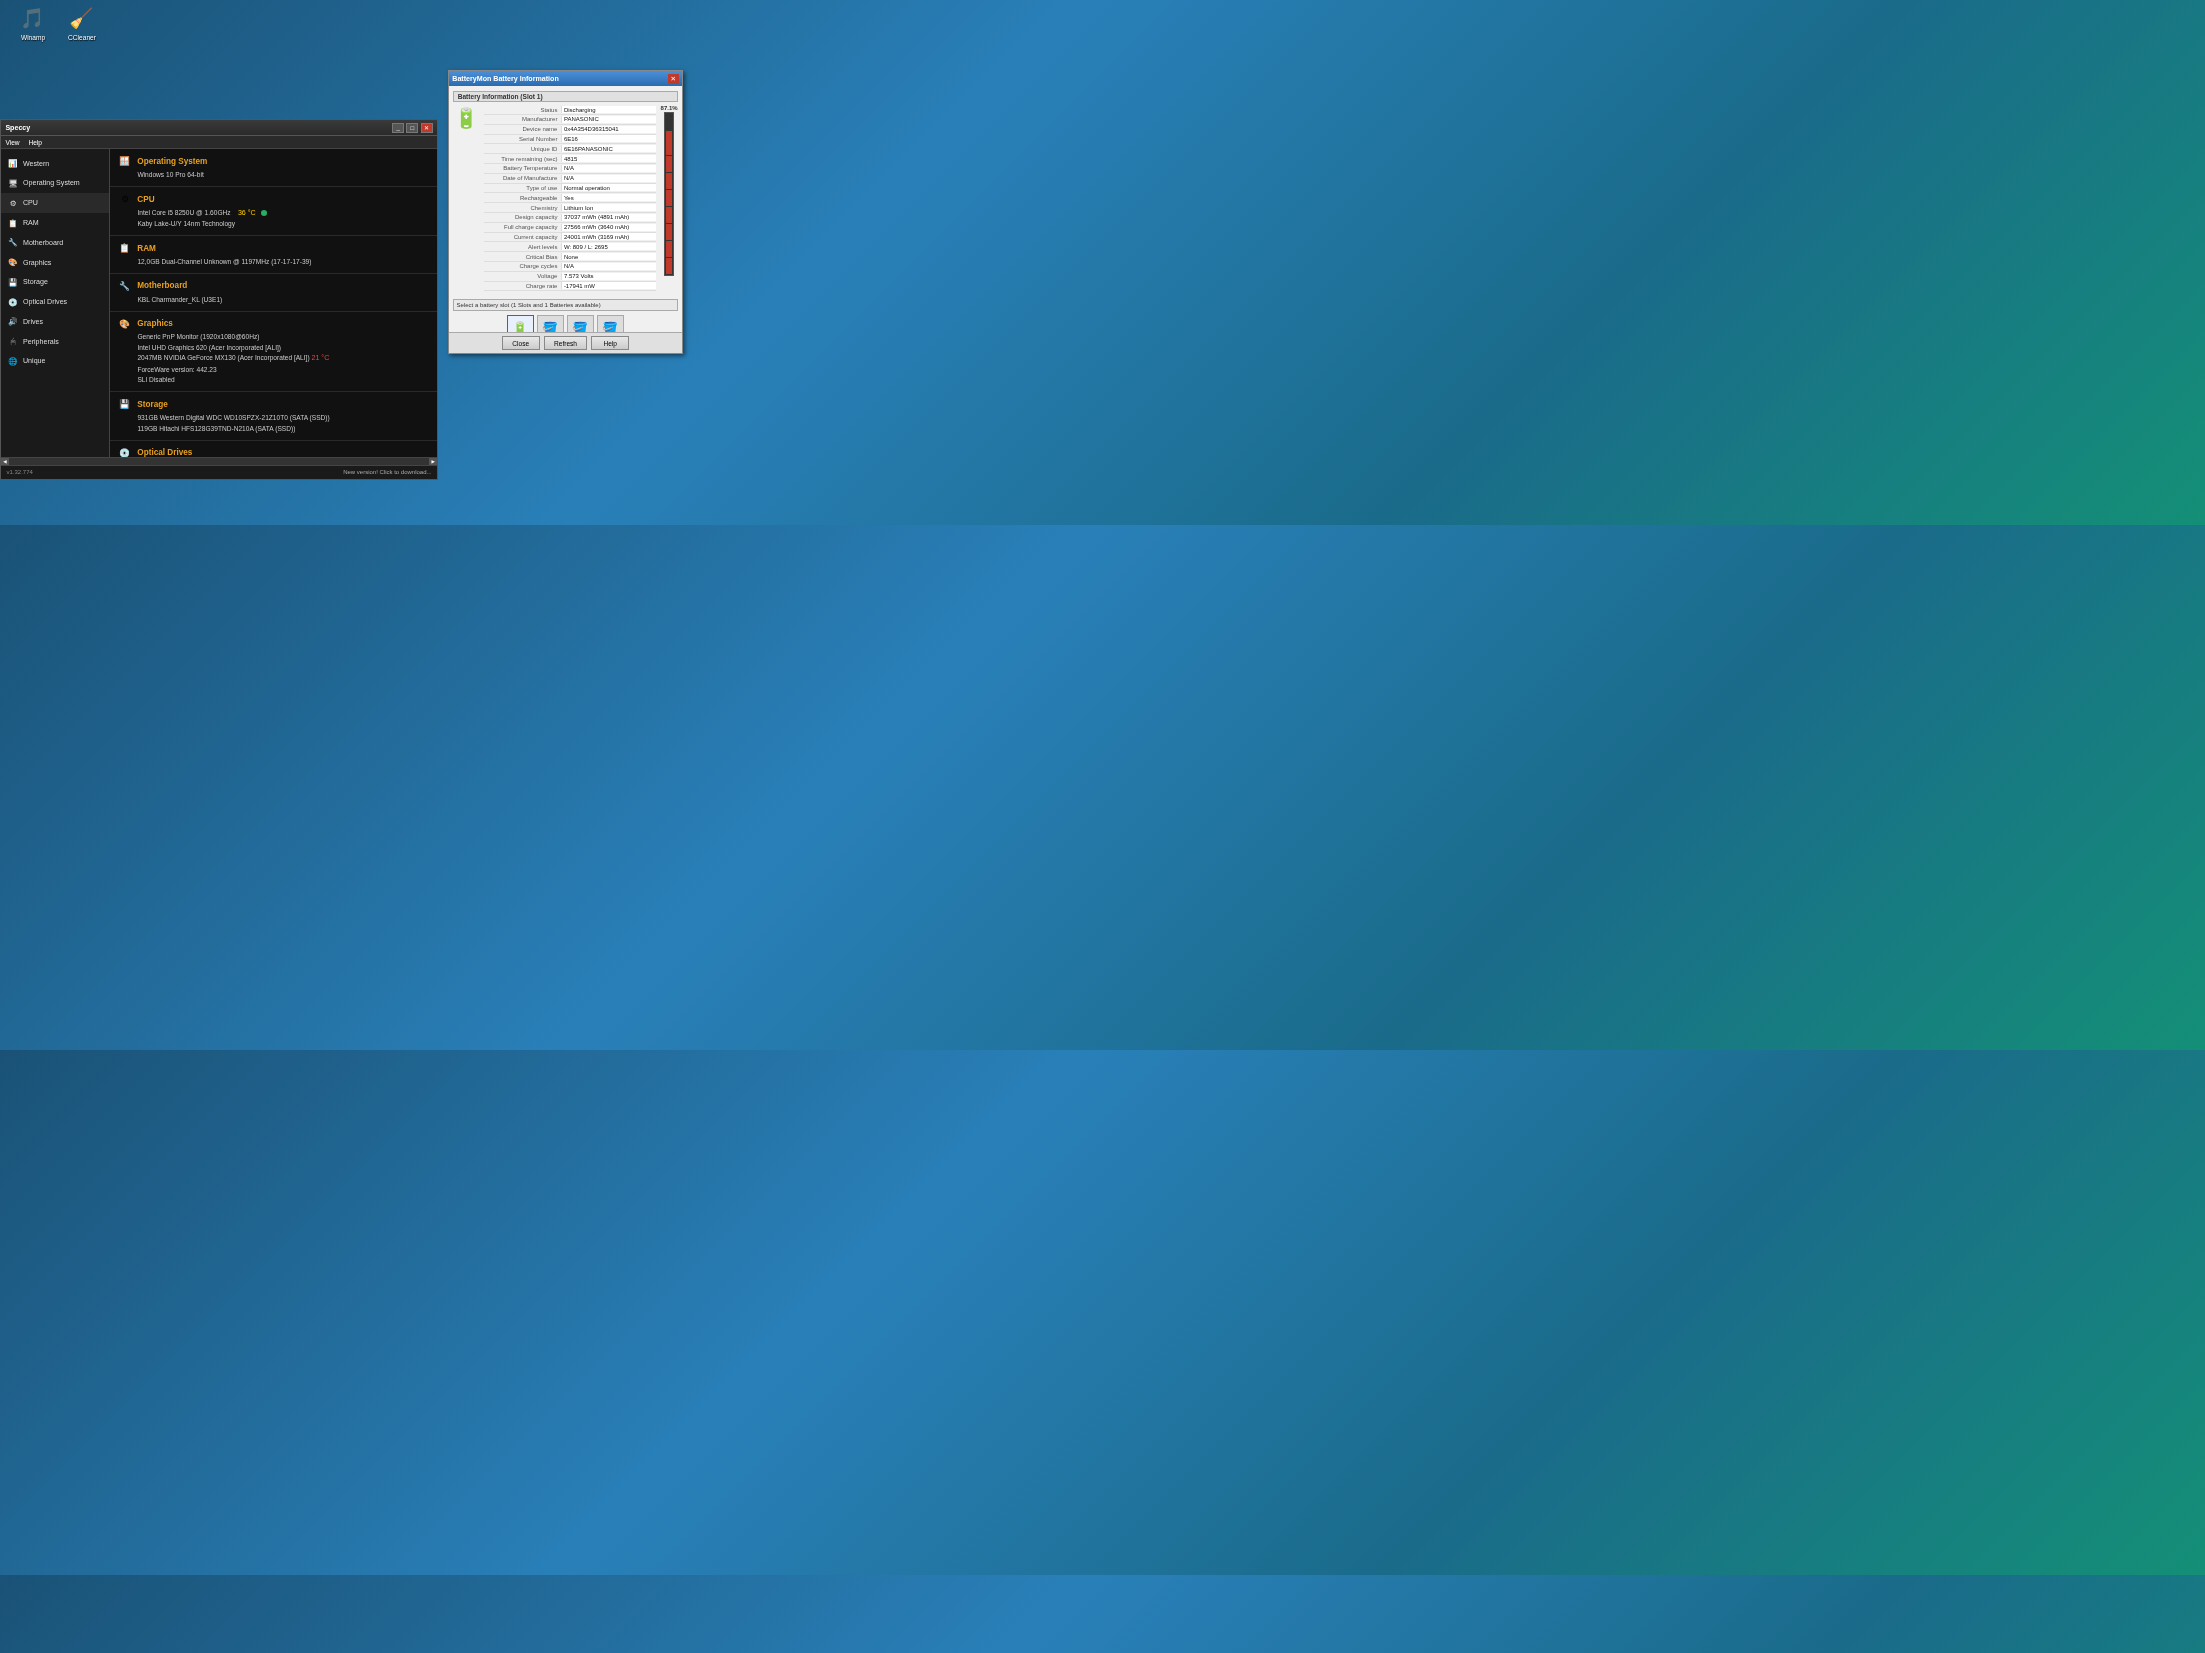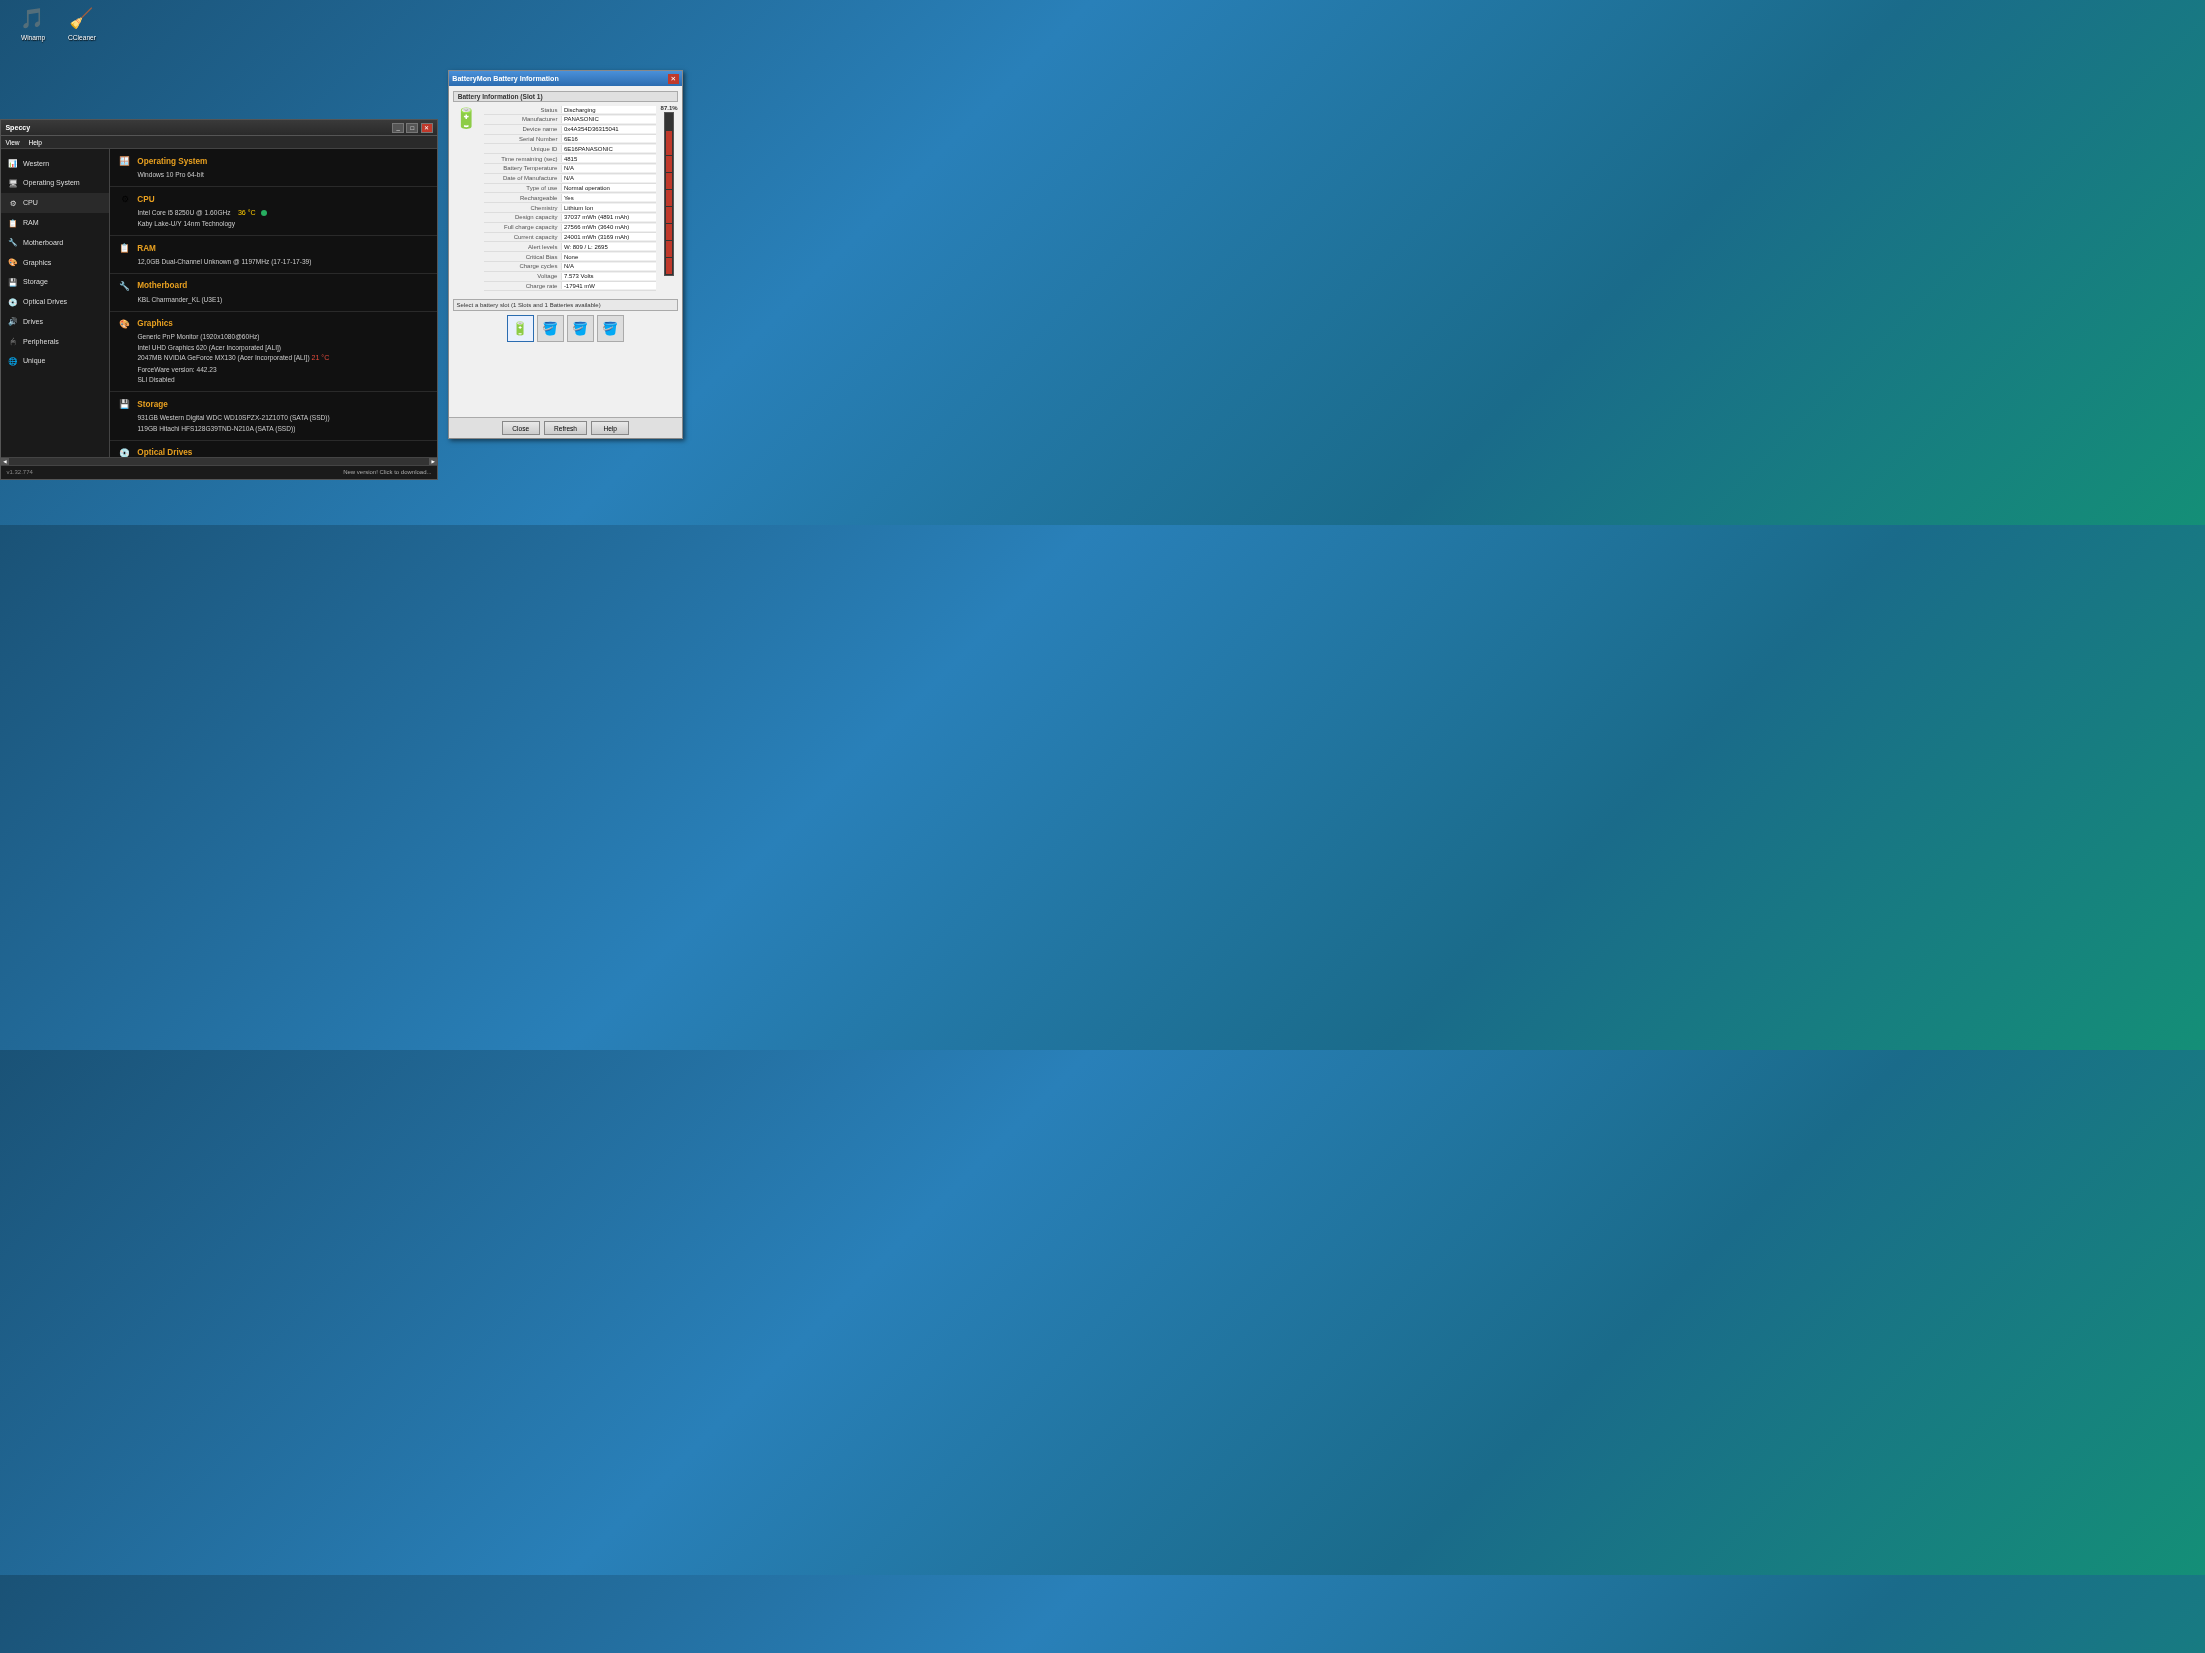--- a/index.html
+++ b/index.html
@@ -229,21 +229,21 @@
       background: #333;
       margin: 0 0.5px;
     }
 
     
     .batterymon-window {
       position: absolute;
       top: 70px;
       left: 448px;
       width: 235px;
-      height: 369px;
+      height: 284px;
       background: #f0f0f0;
       border: 1.1px solid #888;
       display: flex;
       flex-direction: column;
       box-shadow: 1.6px 1.6px 4.4px rgba(0,0,0,0.5);
     }
     .batterymon-titlebar {
       background: linear-gradient(to bottom, #4a90d9, #2b6cb0);
       height: 15.3px;
       display: flex;

